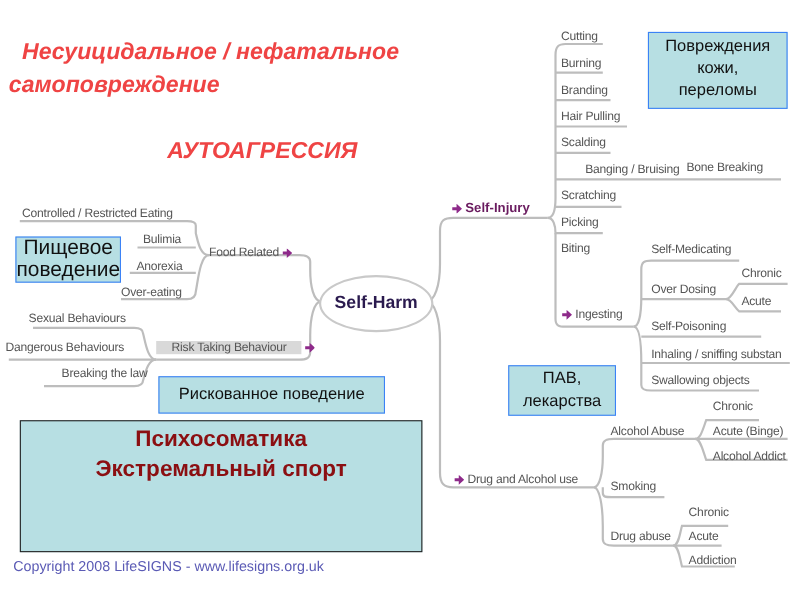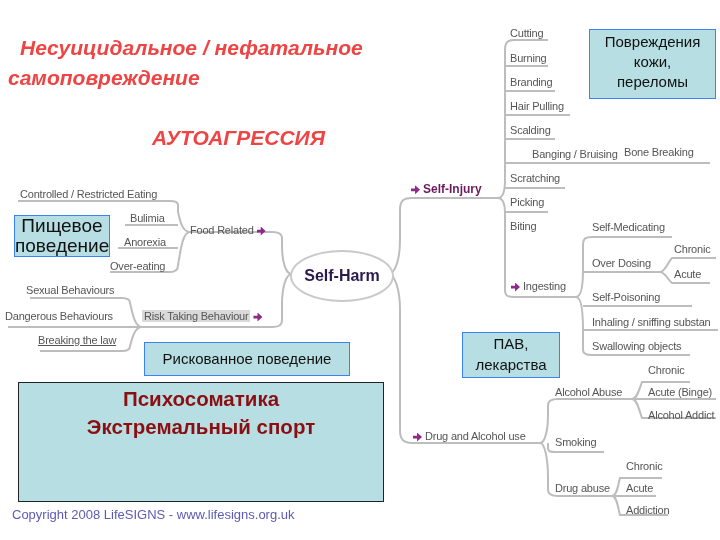--- a/index.html
+++ b/index.html
@@ -15,21 +15,21 @@
   .bigbox { position:absolute; background:#b7dfe3; border:1px solid #222; text-align:center;
             color:#8b0f12; font-weight:bold; font-size:20.5px; line-height:28px; }
   .center { position:absolute; left:290px; top:250px; width:100px; height:48px;
             border:2px solid #c9c9c9; border-radius:50%; background:#fff;
             display:flex; align-items:center; justify-content:center;
             font-weight:bold; font-size:16px; color:#2a1a4e; }
   .arrow { display:inline-block; width:9px; height:9px; background:#8e2a8a;
            clip-path:polygon(0 35%, 45% 35%, 45% 0, 100% 50%, 45% 100%, 45% 65%, 0 65%);
            vertical-align:middle; margin:0 3px; }
   .copyright { font-size:13px; color:#5b5bb5; }
-  .riskbg { background:#d9d9d9; padding:0 2px; }
+  .riskbg { background:#d9d9d9; padding:0 14px; }
 </style>
 </head>
 <body>
 
 <svg class="lines" width="720" height="540">
   <g fill="none" stroke="#bdbdbd" stroke-width="2">
 
     <path d="M388 274 C 395 274, 400 260, 400 240 L 400 210 C 400 200, 404 198, 412 198 L 498 198"></path>
     <path d="M388 274 C 395 274, 400 290, 400 310 L 400 430 C 400 440, 404 443, 412 443 L 540 443"></path>
 
@@ -126,21 +126,21 @@
 <div class="abs mm" style="left:20px;top:188px;">Controlled / Restricted Eating</div>
 <div class="abs mm" style="left:130px;top:212px;">Bulimia</div>
 <div class="abs mm" style="left:124px;top:236px;">Anorexia</div>
 <div class="abs mm" style="left:110px;top:260px;">Over-eating</div>
 
 <div class="abs mm" style="left:142px;top:310px;">
   <span class="riskbg">Risk Taking Behaviour</span><span class="arrow"></span>
 </div>
 <div class="abs mm" style="left:26px;top:284px;">Sexual Behaviours</div>
 <div class="abs mm" style="left:5px;top:310px;">Dangerous Behaviours</div>
-<div class="abs mm" style="left:38px;top:334px;text-decoration:underline;">Breaking the law</div>
+<div class="abs mm" style="left:56px;top:334px;">Breaking the law</div>
 
 <div class="box" style="left:589px;top:29px;width:125px;height:66px;font-size:15px;line-height:20px;padding-top:2px;">
   <div>Повреждения</div>
   <div>кожи,</div>
   <div>переломы</div>
 </div>
 <div class="box" style="left:14px;top:215px;width:94px;height:40px;font-size:19px;line-height:20px;">
   <div>Пищевое</div>
   <div>поведение</div>
 </div>

